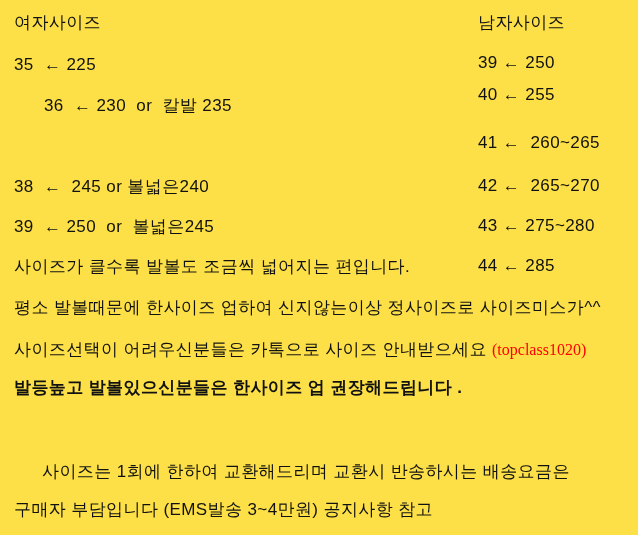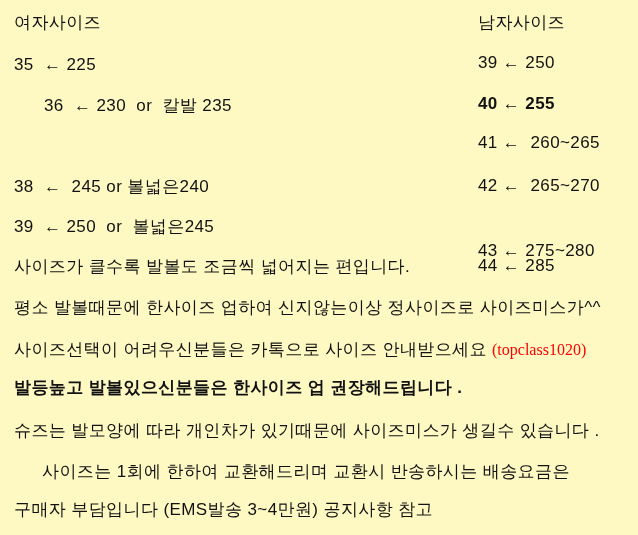--- a/index.html
+++ b/index.html
@@ -1,20 +1,20 @@
 <!DOCTYPE html>
 <html><head>
 <meta charset="utf-8">
 <style>
   html, body { margin: 0; padding: 0; background: #ffffff; }
   .canvas {
     position: relative;
     width: 638px;
     height: 535px;
-    background: #fef9c3;
+    background: #fde047;
     font-family: "Liberation Sans", "DejaVu Sans", sans-serif;
     color: #111111;
     overflow: hidden;
   }
   .line {
     position: absolute;
     white-space: pre;
     font-size: 17px;
     letter-spacing: 0.4px;
     line-height: 22px;
@@ -34,27 +34,26 @@
 <div class="canvas">
 
   <div class="line col-title" style="left:14px; top:12px;">여자사이즈</div>
   <div class="line" style="left:14px; top:54px;">35  ← 225</div>
   <div class="line" style="left:16px; top:95px;margin-left:28px;">36  ← 230  or  칼발 235</div>
   <div class="line" style="left:14px; top:176px;">38  ←  245 or 볼넓은240</div>
   <div class="line" style="left:14px; top:216px;">39  ← 250  or  볼넓은245</div>
 
   <div class="line col-title" style="left:478px; top:12px;">남자사이즈</div>
   <div class="line" style="left:478px; top:52px;">39 ← 250</div>
-  <div class="line" style="left:478px; top:93px;font-weight:bold;">40 ← 255</div>
+  <div class="line" style="left:478px; top:84px;">40 ← 255</div>
   <div class="line" style="left:478px; top:132px;">41 ←  260~265</div>
   <div class="line" style="left:478px; top:175px;">42 ←  265~270</div>
-  <div class="line" style="left:478px; top:215px;margin-top:25px;">43 ← 275~280</div>
+  <div class="line" style="left:478px; top:215px;">43 ← 275~280</div>
   <div class="line" style="left:478px; top:255px;">44 ← 285</div>
 
   <div class="line note" style="left:14px; top:256px;">사이즈가 클수록 발볼도 조금씩 넓어지는 편입니다.</div>
   <div class="line note" style="left:14px; top:297px;">평소 발볼때문에 한사이즈 업하여 신지않는이상 정사이즈로 사이즈미스가^^</div>
   <div class="line note" style="left:14px; top:339px;"><span>사이즈선택이 어려우신분들은 카톡으로 사이즈 안내받으세요 </span><span class="kakao-id">(topclass1020)</span></div>
   <div class="line note" style="left:14px; top:377px;font-weight:bold;">발등높고 발볼있으신분들은 한사이즈 업 권장해드립니다 .</div>
-  <div class="line note" style="left:14px; top:420px;">슈즈는 발모양에 따라 개인차가 있기때문에 사이즈미스가 생길수 있습니다 .</div>
   <div class="line note" style="left:14px; top:461px;margin-left:28px;">사이즈는 1회에 한하여 교환해드리며 교환시 반송하시는 배송요금은</div>
   <div class="line note" style="left:14px; top:499px;">구매자 부담입니다 (EMS발송 3~4만원) 공지사항 참고</div>
 
 </div>
 
 </body></html>

